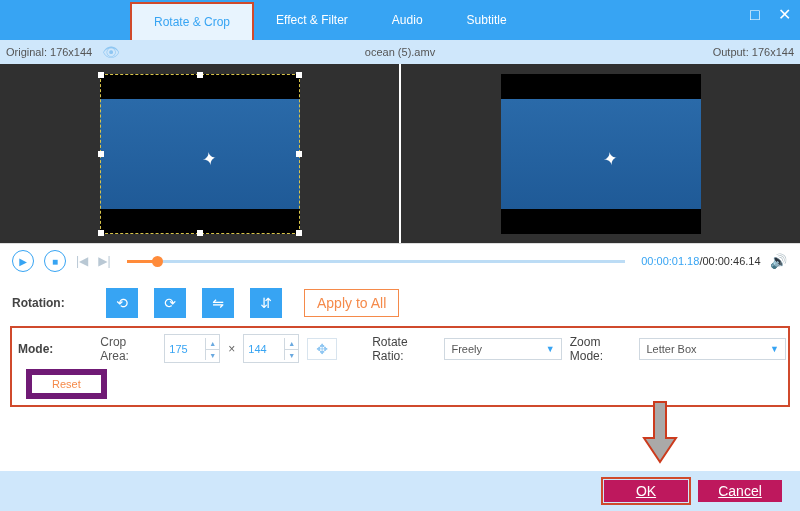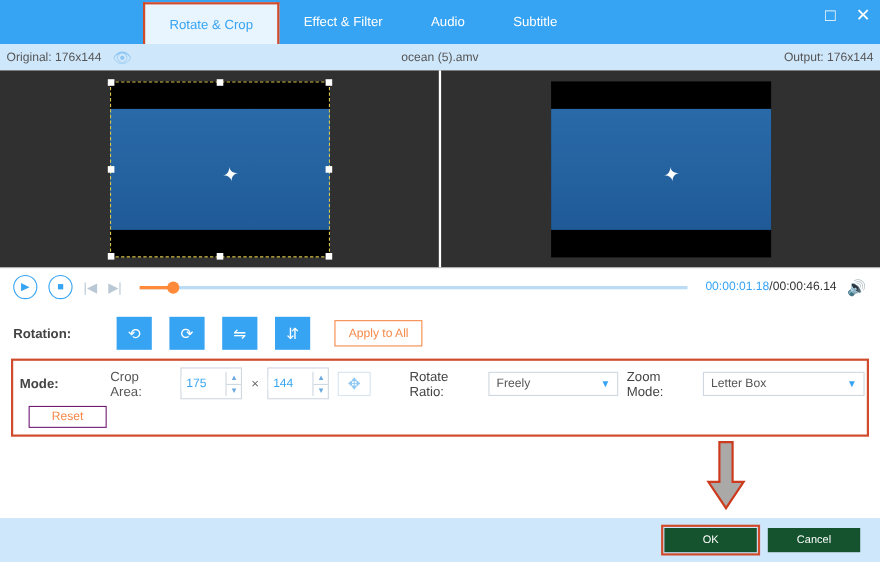--- a/index.html
+++ b/index.html
@@ -40,47 +40,47 @@
 .prog-thumb { position:absolute; top:-4px; left:6%; width:11px; height:11px; border-radius:50%; background:#ff8b3a; margin-left:-5px; cursor:pointer; }
 .timecode { font-size:11px; }
 .tc-cur { color:#37a4f3; }
 .tc-dur { color:#333; }
 .vol { color:#37a4f3; font-size:14px; cursor:pointer; }
 
 
 .rotrow { display:flex; align-items:center; padding: 10px 12px 8px; gap: 12px; }
 .labelcol { width: 82px; font-weight: bold; color:#444; }
 .rbtn { width:32px; height:30px; background:#37a4f3; color:#fff; display:flex; align-items:center; justify-content:center; font-size:14px; cursor:pointer; margin-right:4px; }
-.applyall { border:1px solid #f58a4a; color:#f58a4a; background:#fff; padding:5px 12px; font-size:11px; cursor:pointer; margin-left:6px; }
+.applyall { border:1px solid #f58a4a; color:#f58a4a; background:#fff; padding:5px 12px; font-size:14px; cursor:pointer; margin-left:6px; }
 
 
 .croppanel { margin: 0 10px; border:2px solid #d04a2c; padding: 6px 2px 6px 2px; }
 .croprow { display:flex; align-items:center; gap:8px; padding: 0 0 6px 0; }
 .croplabel { width:80px; font-weight:bold; padding-left:4px; }
 .ca-label { color:#555; }
 .numbox { display:flex; align-items:center; border:1px solid #cfd8e0; height:29px; }
 .numbox input { width:40px; border:none; outline:none; font-size:11px; padding:0 4px; color:#37a4f3; }
 .spin { width:14px; display:flex; flex-direction:column; border-left:1px solid #cfd8e0; }
 .spin div { height:11px; text-align:center; font-size:7px; line-height:11px; color:#6aa9e0; cursor:pointer; }
 .spin div + div { border-top:1px solid #cfd8e0; }
 .times { color:#666; }
 .centercrop { width:30px; height:22px; border:1px solid #d8e4ee; display:flex; align-items:center; justify-content:center; color:#8ec6f2; font-size:14px; cursor:pointer; }
 .selwrap { display:flex; align-items:center; gap:4px; }
 .sel { border:1px solid #cfd8e0; height:22px; width:120px; display:flex; align-items:center; justify-content:space-between; padding:0 6px; color:#555; background:#fff; cursor:pointer; font-size:11px; }
 .sel .caret { color:#37a4f3; font-size:9px; }
 .sel.wide { width:150px; }
-.reset { border:1px solid #701a75; color:#f58a4a; background:#fff; padding:3px 20px; font-size:11px; cursor:pointer; margin-left:12px; }
+.reset { border:6px solid #701a75; color:#f58a4a; background:#fff; padding:3px 20px; font-size:11px; cursor:pointer; margin-left:12px; }
 
 
 .annot-arrow { position:absolute; left:640px; top:400px; }
 .annot-arrow svg { display:block; }
 
 
 .bottombar { position:absolute; left:0; bottom:0; width:100%; height:40px; background:#cfe7fb; display:flex; align-items:center; justify-content:flex-end; padding-right:18px; gap:10px; }
-.bbtn { width:84px; height:22px; background:#14532d; color:#fff; font-size:10px; display:flex; align-items:center; justify-content:center; cursor:pointer; }
+.bbtn { width:84px; height:22px; background:#be185d; color:#fff; font-size:14px; display:flex; align-items:center; justify-content:center; cursor:pointer;text-decoration:underline; }
 .bbtn.ok { outline:2px solid #d04a2c; outline-offset:1px; }
 </style>
 </head>
 <body>
 
 <div class="tabbar">
   <div class="tab active">Rotate &amp; Crop</div>
   <div class="tab">Effect &amp; Filter</div>
   <div class="tab">Audio</div>
   <div class="tab">Subtitle</div>

